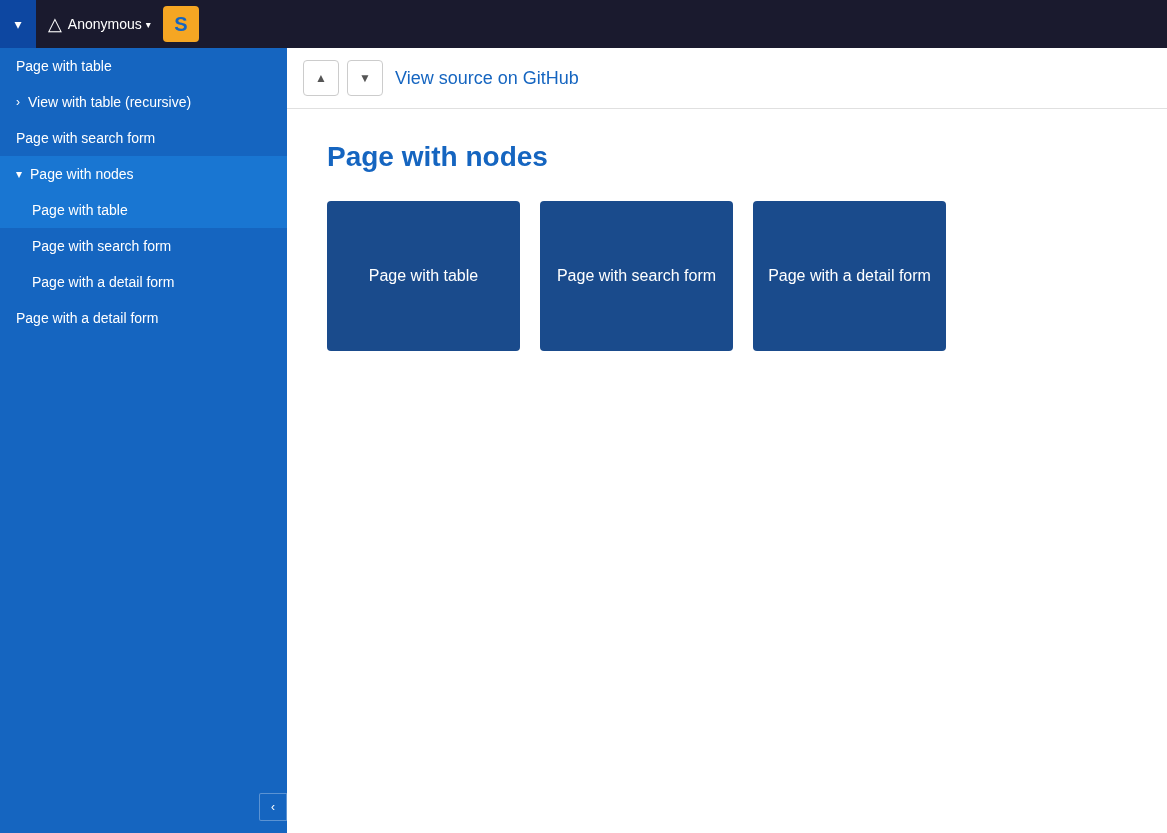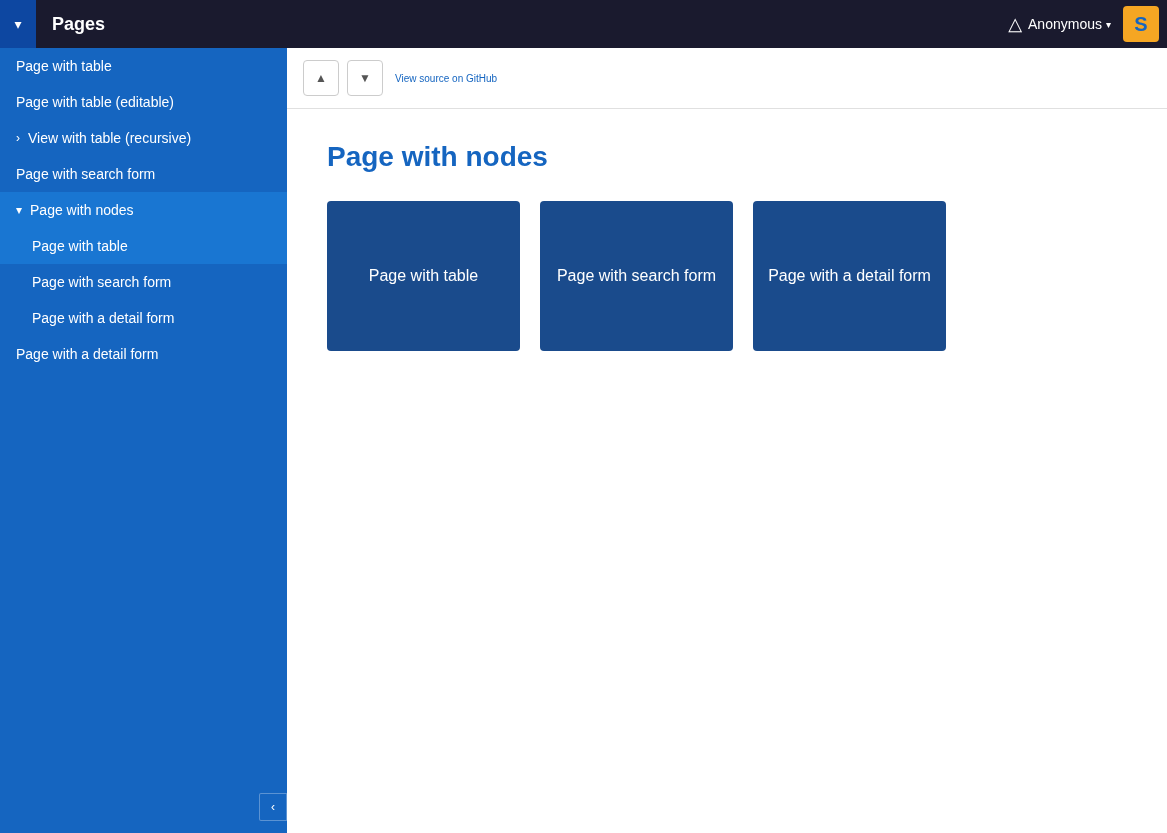--- a/index.html
+++ b/index.html
@@ -145,21 +145,21 @@
       border-radius: 4px;
       display: flex;
       align-items: center;
       justify-content: center;
       cursor: pointer;
       font-size: 12px;
       color: #555;
     }
     .toolbar-link {
       color: #1565c0;
-      font-size: 10px;
+      font-size: 18px;
       text-decoration: none;
       cursor: pointer;
       margin-left: 4px;
     }
 
     
     .content {
       flex: 1;
       padding: 32px 40px;
       overflow-y: auto;
@@ -196,39 +196,35 @@
       line-height: 1.4;
     }
   </style>
 </head>
 <body>
 
 <div class="topbar">
   <div class="topbar-toggle">
     <span>▾</span>
   </div>
-  <div class="topbar-title">Pages</div>
   <div class="topbar-user">
     <span class="person-icon">△</span>
     <span>Anonymous</span>
     <span class="chevron">▾</span>
   </div>
   <div class="topbar-logo">S</div>
 </div>
 
 <div class="layout">
 
   <div class="sidebar">
 
     <div id="sidebar-items">
         <div class="sidebar-item">
           <span>Page with table</span>
-        </div>
-        <div class="sidebar-item">
-          <span>Page with table (editable)</span>
         </div>
         <div class="sidebar-item">
           <span class="sidebar-chevron">›</span>
           <span>View with table (recursive)</span>
         </div>
         <div class="sidebar-item">
           <span>Page with search form</span>
         </div>
         <div class="sidebar-item active">
           <span class="sidebar-chevron">▾</span>

